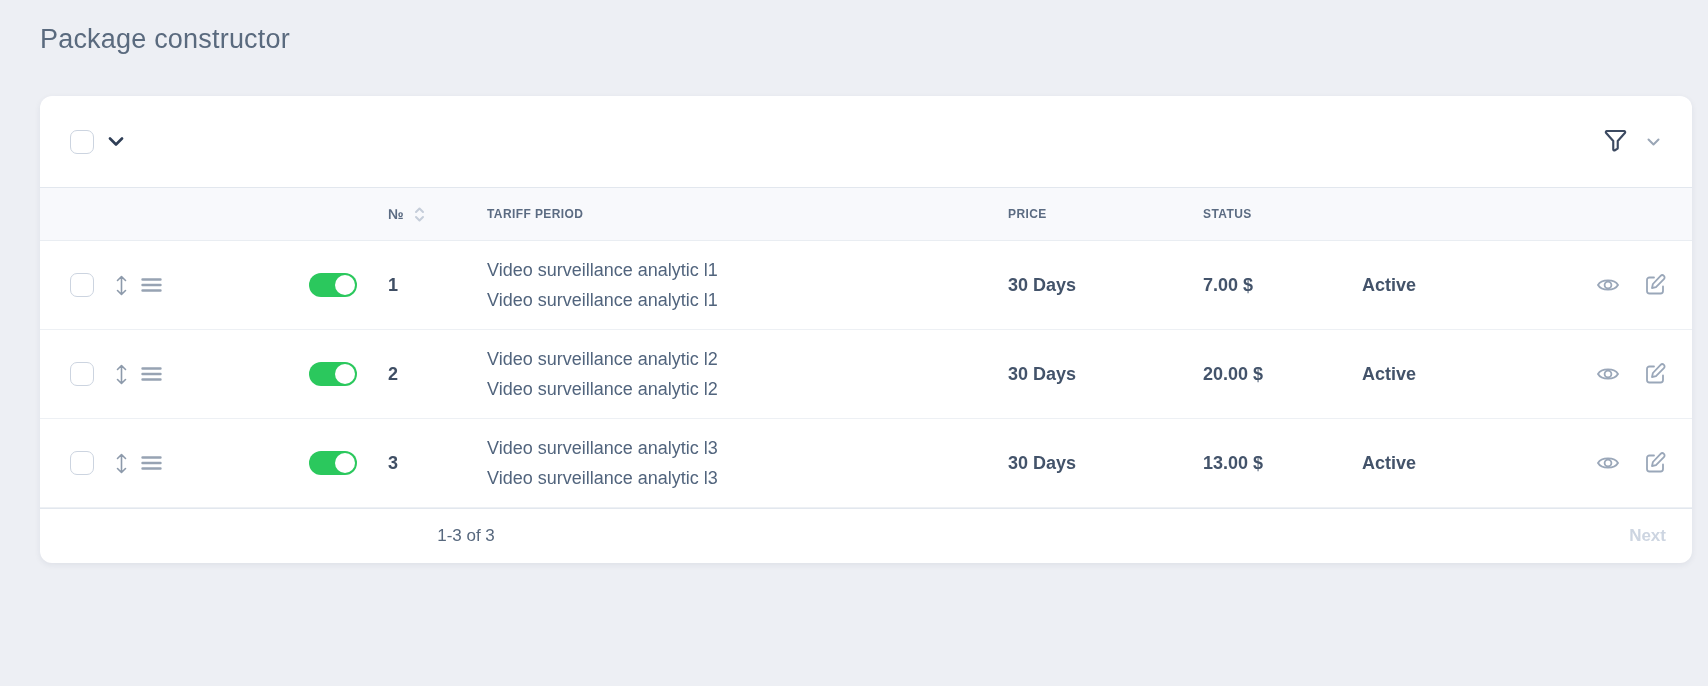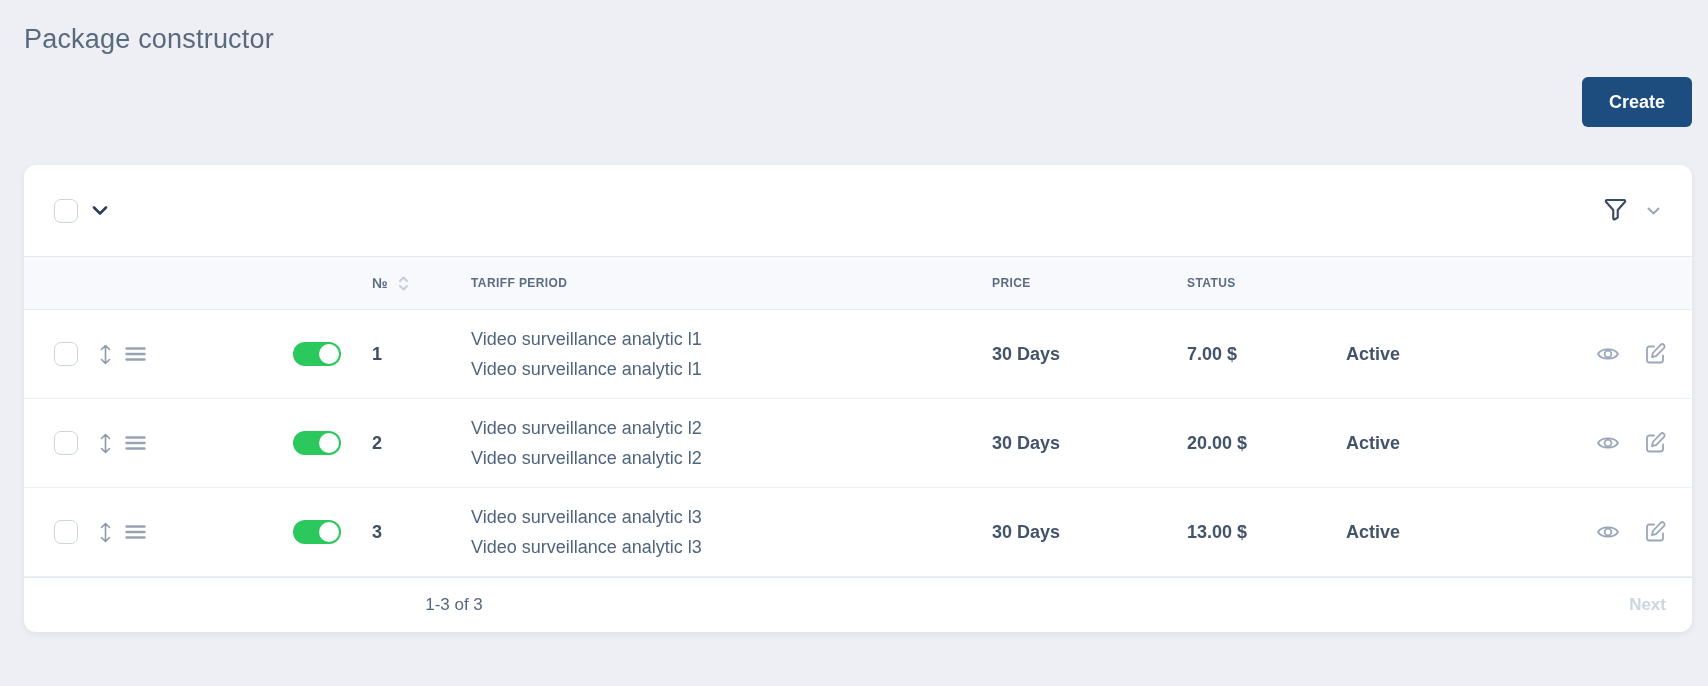--- a/index.html
+++ b/index.html
@@ -4,21 +4,21 @@
 <style>
   * { box-sizing: border-box; }
   html,body { margin:0; padding:0; }
   body {
     width:1708px; height:686px;
     background:#edeff4;
     font-family:"Liberation Sans", sans-serif;
     overflow:hidden;
     color:#46566d;
   }
-  .page { padding:0 16px 0 24px; }
+  .page { padding:0 16px 0 24px;margin-left:16px; }
 
   .page-title {
     margin:0; padding-top:21px;
     font-size:27px; line-height:37px;
     font-weight:400; color:#5a6a7e;
     letter-spacing:.2px;
   }
 
   .create-row { display:flex; justify-content:flex-end; margin-top:19px; }
   .btn-create {
@@ -125,23 +125,20 @@
 
   svg { display:block; }
 </style>
 </head>
 <body style="background: rgb(237, 239, 244);">
 
 <div class="page">
 
   <h1 class="page-title">Package constructor</h1>
 
-  <div class="create-row">
-    <button class="btn-create">Create</button>
-  </div>
 
   <div class="card">
 
     <div class="card-toolbar">
       <div class="toolbar-left">
         <input type="checkbox" class="checkbox" style="">
         <button class="clickable icon" style="margin-left:14px">
           <span class="icon">
             <svg width="16" height="10" viewBox="0 0 16 10">
                 <path d="M2 1.5 L8 7.5 L14 1.5" fill="none" stroke="#2f3e56" stroke-width="2.6" stroke-linecap="round" stroke-linejoin="round"></path>

